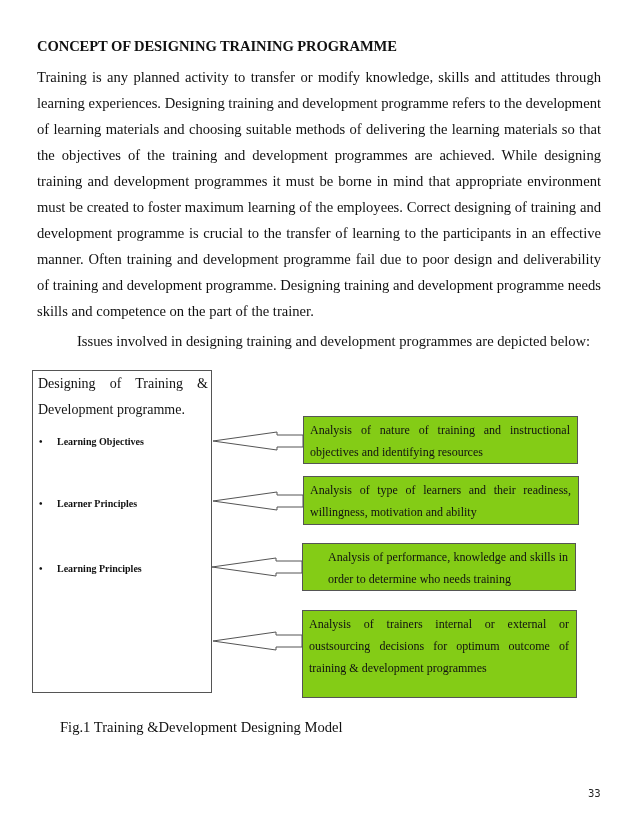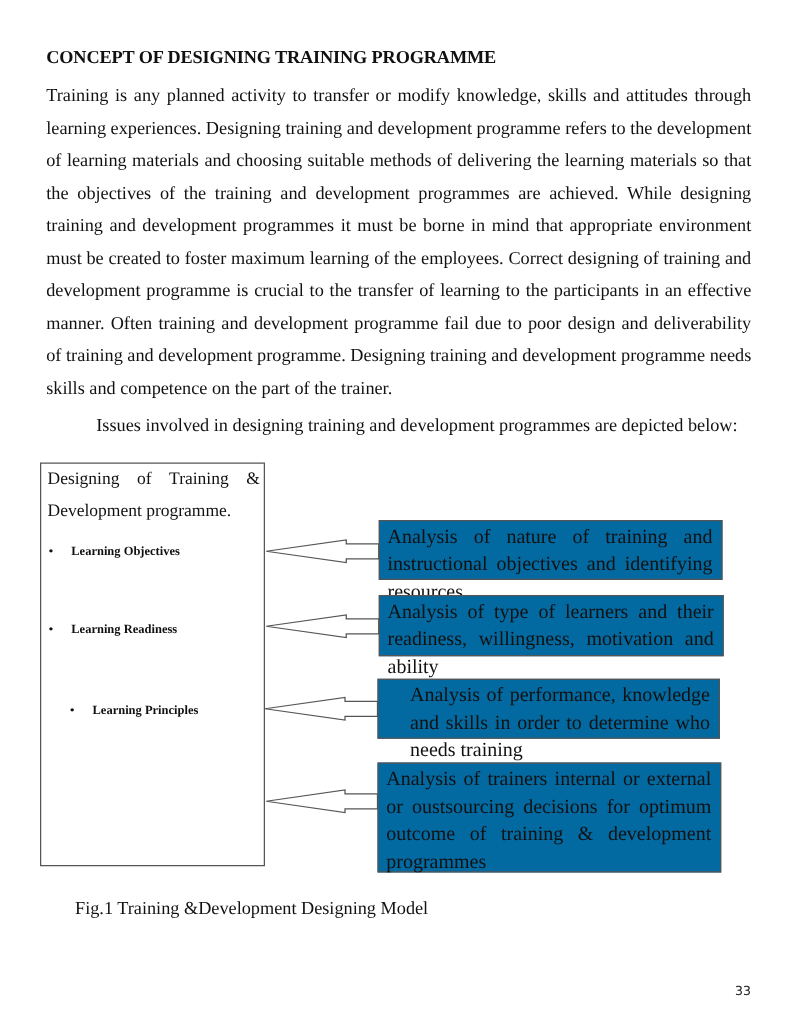--- a/index.html
+++ b/index.html
@@ -8,45 +8,45 @@
     .heading { position: absolute; left: 37px; top: 38px; font-size: 14.6px; font-weight: bold; letter-spacing: -0.1px; }
     .para { position: absolute; left: 37px; width: 564px; font-size: 14.6px; line-height: 26px; text-align: justify; text-align-last: left; }
     .para1 { top: 64px; }
     .para2 { top: 328px; margin-left: 40px; }
     .leftbox { position: absolute; left: 32px; top: 370px; width: 180px; height: 323px;
                border: 1px solid #555; box-sizing: border-box; }
     .lb-title { position: absolute; left: 5px; top: 0px; width: 170px; font-size: 14px; line-height: 26px; text-align: justify; text-align-last: left; }
     .lb-item { position: absolute; left: 6px; font-size: 10px; font-weight: bold; line-height: 26px; }
     .lb-item .bullet { display: inline-block; width: 18px; }
     .lb-item .txt { display: inline-block; vertical-align: top; }
-    .rbox { position: absolute; border: 1px solid #555; box-sizing: border-box; background: #0369a1;
-            font-size: 16px; line-height: 22px; padding: 2px 7px 0 6px; text-align: justify; text-align-last: left; }
+    .rbox { position: absolute; border: 1px solid #555; box-sizing: border-box; background: #84cc16;
+            font-size: 12px; line-height: 22px; padding: 2px 7px 0 6px; text-align: justify; text-align-last: left; }
     .caption { position: absolute; left: 60px; top: 719px; font-size: 14.6px; }
     .pagenum { position: absolute; left: 588px; top: 788px; font-family: "DejaVu Sans", sans-serif; font-size: 10px; color: #222; }
     svg.arrows { position: absolute; left: 0; top: 0; }
   </style>
 </head>
 <body>
 
 <div>
   <div class="heading">CONCEPT OF DESIGNING TRAINING PROGRAMME</div>
   <div class="para para1">Training is any planned activity to transfer or modify knowledge, skills and attitudes through learning experiences. Designing training and development programme refers to the development of learning materials and choosing suitable methods of delivering the learning materials so that the objectives of the training and development programmes are achieved. While designing training and development programmes it must be borne in mind that appropriate environment must be created to foster maximum learning of the employees. Correct designing of training and development programme is crucial to the transfer of learning to the participants in an effective manner. Often training and development programme fail due to poor design and deliverability of training and development programme. Designing training and development programme needs skills and competence on the part of the trainer.</div>
   <div class="para para2">Issues involved in designing training and development programmes are depicted below:</div>
 
   <div>
     <div class="leftbox">
       <div class="lb-title">Designing of Training &amp; Development programme.</div>
 
       <div class="lb-item" style="top:58px;">
         <span class="bullet">•</span><span class="txt">Learning Objectives</span>
       </div>
       <div class="lb-item" style="top:120px;">
-        <span class="bullet">•</span><span class="txt">Learning Readiness</span>
+        <span class="bullet">•</span><span class="txt">Learner Principles</span>
       </div>
-      <div class="lb-item" style="top:185px;margin-left:17px;">
+      <div class="lb-item" style="top:185px;">
         <span class="bullet">•</span><span class="txt">Learning Principles</span>
       </div>
     </div>
 
     <svg class="arrows" width="638" height="826">
       <g fill="#ffffff" stroke="#555555" stroke-width="1">
         <polygon points="213,441 277,432 277,435 303,435 303,447 277,447 277,450"></polygon>
         <polygon points="213,501 277,492 277,495 303,495 303,507 277,507 277,510"></polygon>
         <polygon points="212,567 276,558 276,561 302,561 302,573 276,573 276,576"></polygon>
         <polygon points="213,641 276,632 276,635 302,635 302,647 276,647 276,650"></polygon>

